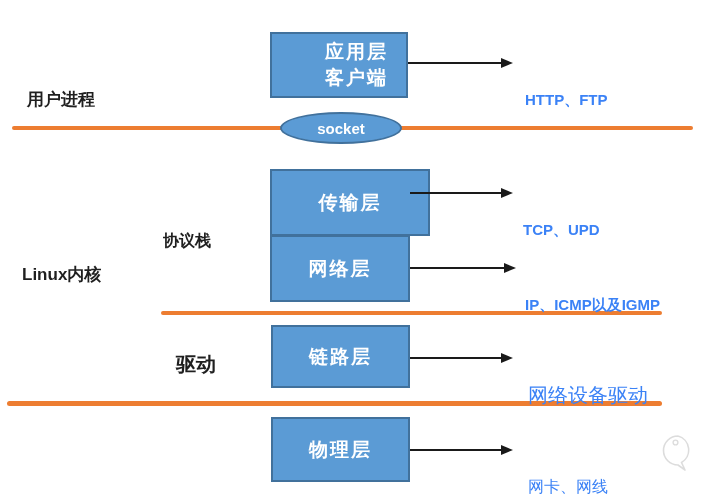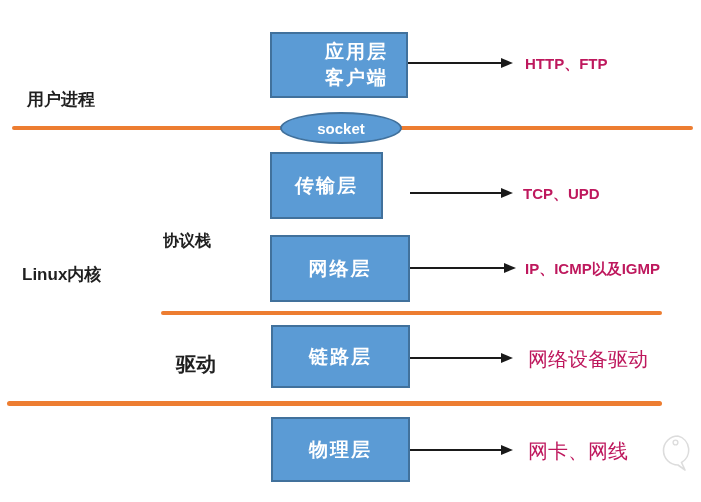--- a/index.html
+++ b/index.html
@@ -59,21 +59,21 @@
     align-items: center;
     justify-content: center;
     color: #ffffff;
     font-weight: 700;
     font-size: 19px;
     letter-spacing: 2px;
     line-height: 26px;
     text-align: center;
   }
   .box-app       { left: 270px; top: 32px;  width: 138px; height: 66px; padding-left: 35px; }
-  .box-transport { left: 270px; top: 152px; width: 113px; height: 67px; }
+  .box-transport { left: 270px; top: 169px; width: 160px; height: 67px; }
   .box-network   { left: 270px; top: 235px; width: 140px; height: 67px; }
   .box-link      { left: 271px; top: 325px; width: 139px; height: 63px; }
   .box-physical  { left: 271px; top: 417px; width: 139px; height: 65px; }
   .box-line:empty { display: none; }
 
   
   .arrow {
     position: absolute;
     height: 2px;
     background: #1a1a1a;
@@ -91,30 +91,31 @@
   .arr-1 { left: 408px; top: 62px;  width: 93px; }
   .arr-2 { left: 410px; top: 192px; width: 91px; }
   .arr-3 { left: 410px; top: 267px; width: 94px; }
   .arr-4 { left: 410px; top: 357px; width: 91px; }
   .arr-5 { left: 410px; top: 449px; width: 91px; }
 
   
   .proto-label {
     position: absolute;
     transform: translateY(-50%);
-    color: #be185d;
+    color: #3b82f6;
     font-size: 15px;
     font-weight: 700;
     white-space: nowrap;
+    margin-top: 36px;
   }
   .pl-1 { left: 525px; top: 64px; }
   .pl-2 { left: 523px; top: 194px; }
   .pl-3 { left: 525px; top: 269px; }
   .pl-4 { left: 528px; top: 359px; font-weight: 500; font-family: "Liberation Serif", serif; font-size: 20px; }
-  .pl-5 { left: 528px; top: 451px; font-weight: 500; font-family: "Liberation Serif", serif; font-size: 20px; }
+  .pl-5 { left: 528px; top: 451px; font-weight: 500; font-family: "Liberation Serif", serif; font-size: 16px; }
 
   
   .watermark {
     position: absolute;
     left: 652px; top: 430px;
     width: 40px; height: 46px;
     opacity: 0.9;
   }
 </style>
 </head>

